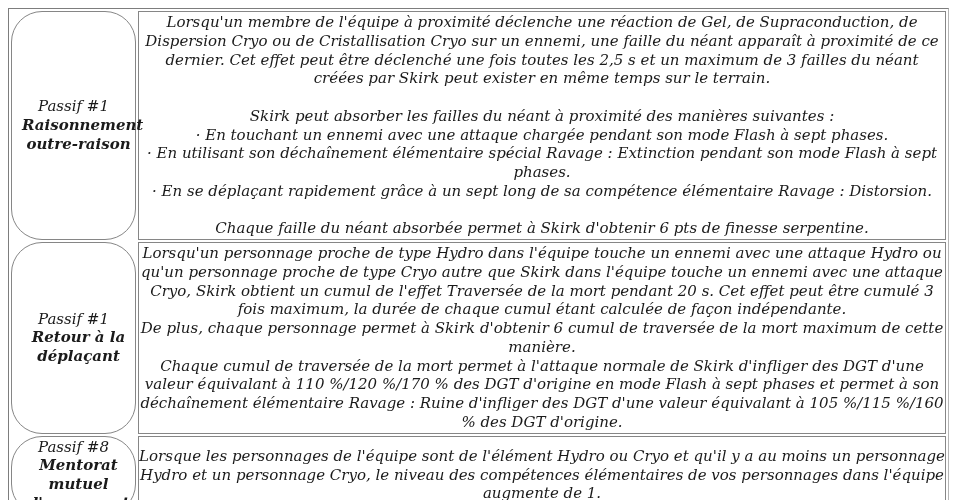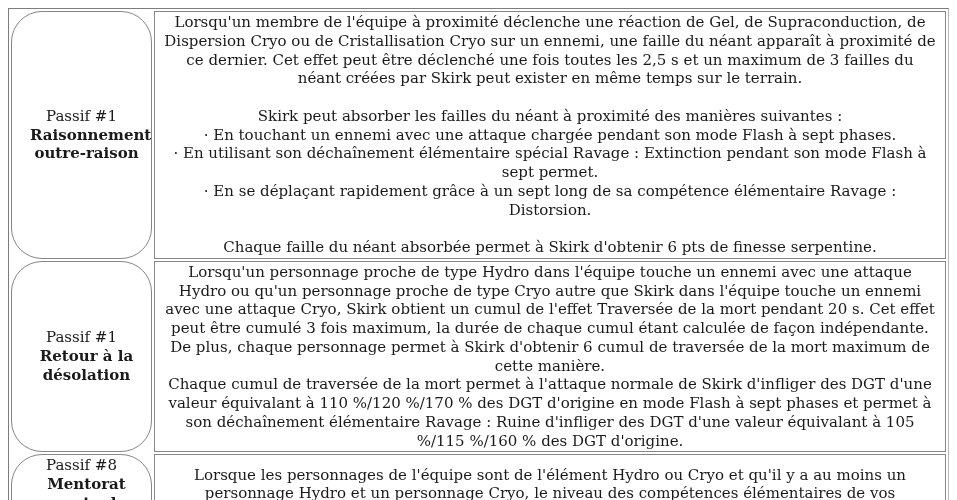--- a/index.html
+++ b/index.html
@@ -22,24 +22,25 @@
     border-spacing: 2px;
     width: 941px;
     table-layout: fixed;
     border-top: 1px solid #7d7d7d;
     border-left: 1px solid #7d7d7d;
     border-right: 1px solid #b5b5b5;
     border-bottom: 1px solid #b5b5b5;
   }
   td {
     border: 1px solid #868686;
-    padding: 1px 8px;
+    padding: 1px 0;
     text-align: center;
     vertical-align: middle;
     background: #ffffff;
+    font-style: italic;
   }
   td.label-cell {
     width: 123px;
     border-radius: 31px;
   }
   .passive-name {
     font-weight: bold;
     margin-left: 10px;
   }
   tr.row-1 td { height: 216px; }
@@ -56,31 +57,31 @@
       <td class="label-cell">
         <div>Passif #1</div>
         <div class="passive-name">Raisonnement outre-raison</div>
       </td>
       <td class="desc-cell">
         <div>
             <div class="line">Lorsqu'un membre de l'équipe à proximité déclenche une réaction de Gel, de Supraconduction, de Dispersion Cryo ou de Cristallisation Cryo sur un ennemi, une faille du néant apparaît à proximité de ce dernier. Cet effet peut être déclenché une fois toutes les 2,5 s et un maximum de 3 failles du néant créées par Skirk peut exister en même temps sur le terrain.</div>
             <div class="line">&nbsp;</div>
             <div class="line">Skirk peut absorber les failles du néant à proximité des manières suivantes :</div>
             <div class="line">· En touchant un ennemi avec une attaque chargée pendant son mode Flash à sept phases.</div>
-            <div class="line">· En utilisant son déchaînement élémentaire spécial Ravage : Extinction pendant son mode Flash à sept permet.</div>
+            <div class="line">· En utilisant son déchaînement élémentaire spécial Ravage : Extinction pendant son mode Flash à sept phases.</div>
             <div class="line">· En se déplaçant rapidement grâce à un sept long de sa compétence élémentaire Ravage : Distorsion.</div>
             <div class="line">&nbsp;</div>
             <div class="line">Chaque faille du néant absorbée permet à Skirk d'obtenir 6 pts de finesse serpentine.</div>
           </div>
       </td>
     </tr>
     <tr class="row-2">
       <td class="label-cell">
         <div>Passif #1</div>
-        <div class="passive-name">Retour à la désolation</div>
+        <div class="passive-name">Retour à la déplaçant</div>
       </td>
       <td class="desc-cell">
         <div>
             <div class="line">Lorsqu'un personnage proche de type Hydro dans l'équipe touche un ennemi avec une attaque Hydro ou qu'un personnage proche de type Cryo autre que Skirk dans l'équipe touche un ennemi avec une attaque Cryo, Skirk obtient un cumul de l'effet Traversée de la mort pendant 20 s. Cet effet peut être cumulé 3 fois maximum, la durée de chaque cumul étant calculée de façon indépendante.</div>
             <div class="line">De plus, chaque personnage permet à Skirk d'obtenir 6 cumul de traversée de la mort maximum de cette manière.</div>
             <div class="line">Chaque cumul de traversée de la mort permet à l'attaque normale de Skirk d'infliger des DGT d'une valeur équivalant à 110 %/120 %/170 % des DGT d'origine en mode Flash à sept phases et permet à son déchaînement élémentaire Ravage : Ruine d'infliger des DGT d'une valeur équivalant à 105 %/115 %/160 % des DGT d'origine.</div>
           </div>
       </td>
     </tr>
     <tr class="row-3">

